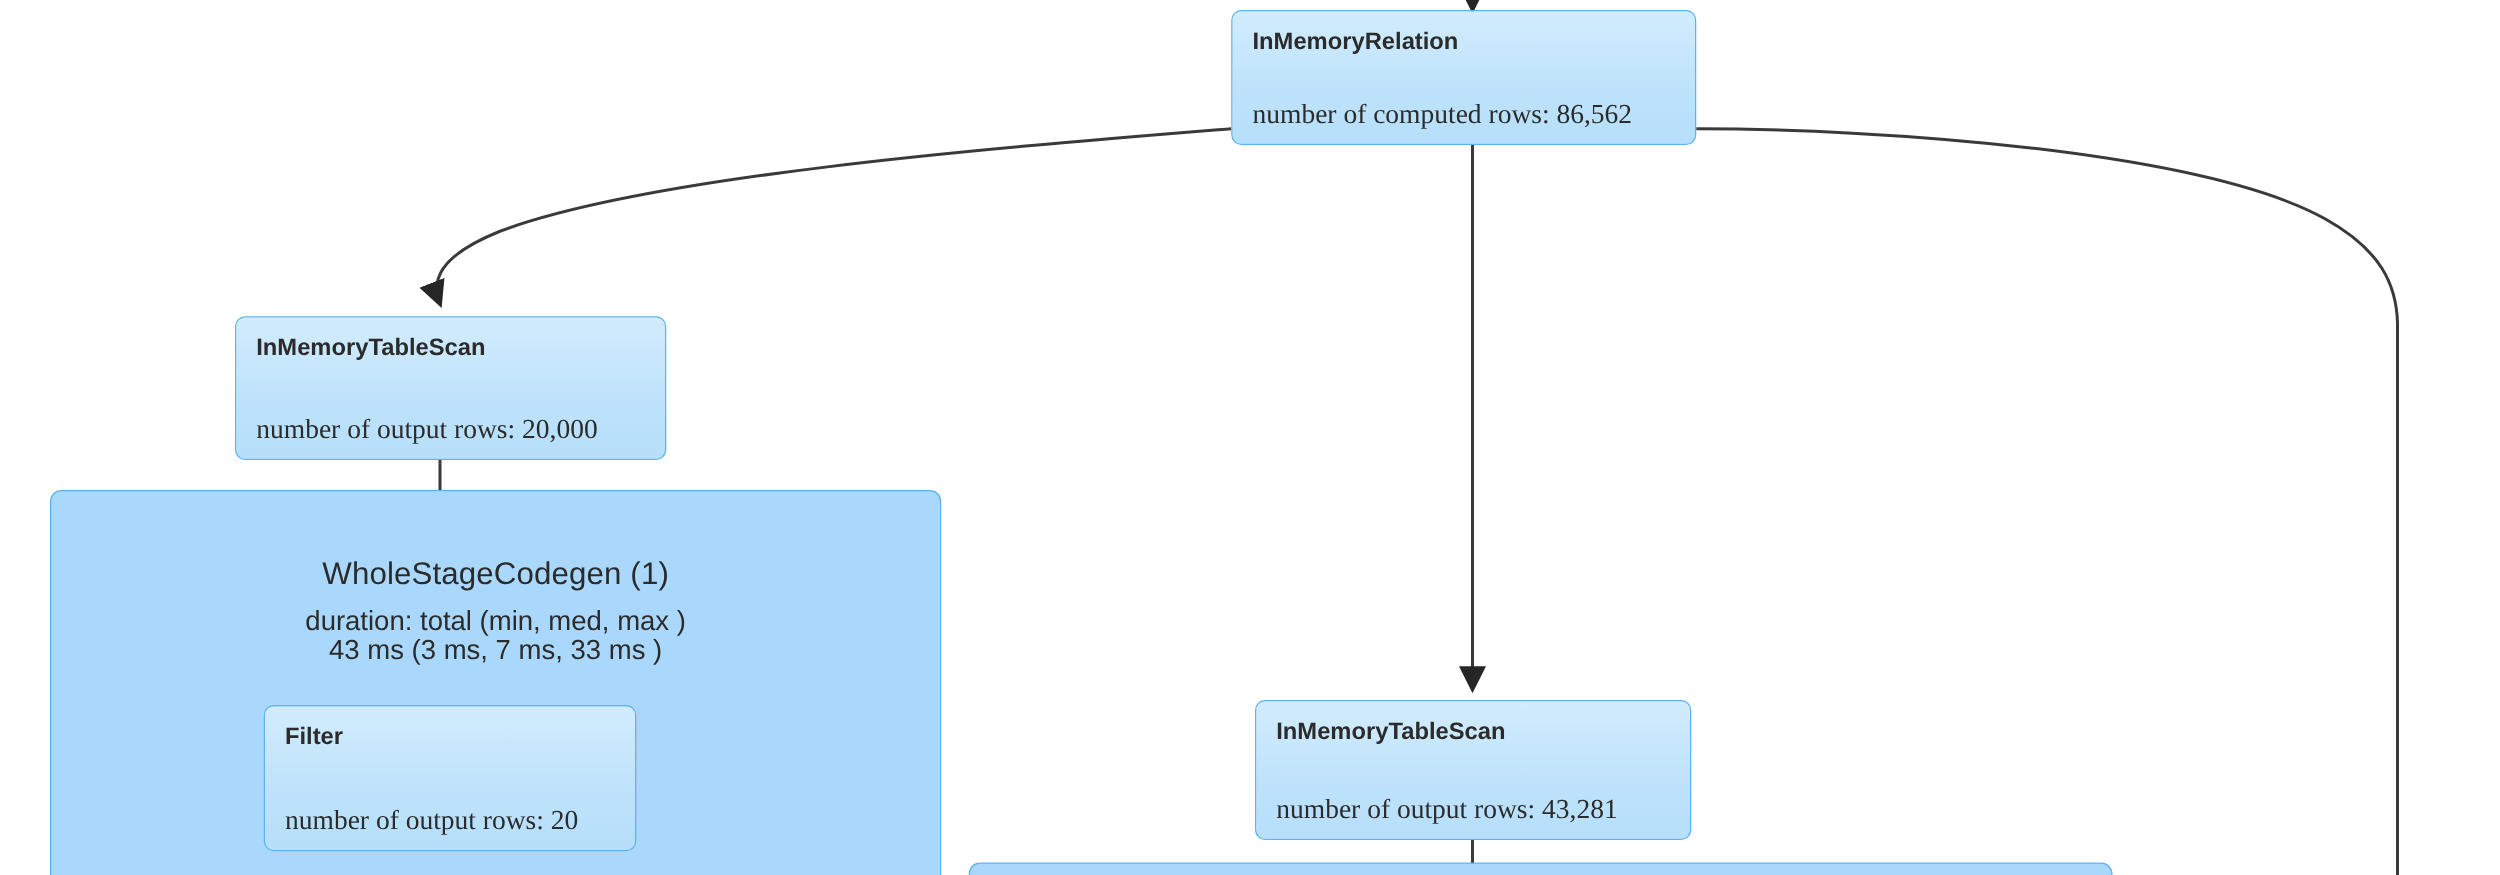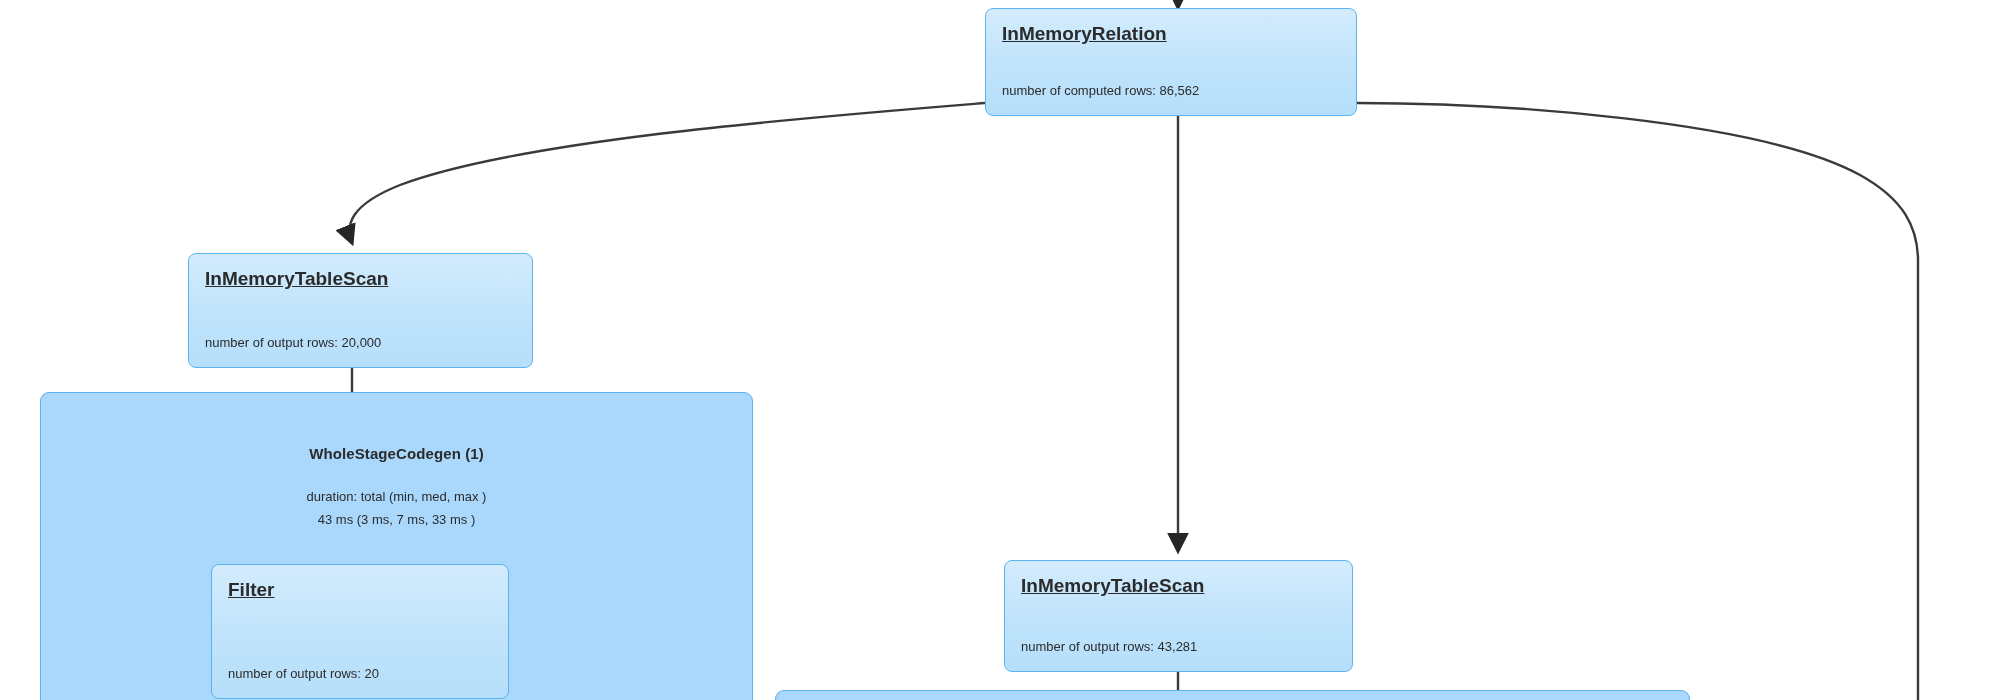--- a/index.html
+++ b/index.html
@@ -36,59 +36,59 @@
     background: #a9d8fc;
     border: 1.4px solid #5cb3f0;
     border-radius: 9px;
     box-sizing: border-box;
   }
   .cluster-label {
     position: absolute;
     width: 100%;
     text-align: center;
     color: #2b2b2b;
-    font-weight: bold;
-    font-size: 15px;
+    font-weight: normal;
+    font-size: 25px;
     letter-spacing: 0.1px;
   }
   .cluster-metrics {
     position: absolute;
     width: 100%;
     text-align: center;
     color: #2b2b2b;
-    font-size: 13px;
+    font-size: 22px;
     line-height: 23px;
     white-space: pre-line;
   }
 
   
   .node {
     position: absolute;
     box-sizing: border-box;
     border: 1.4px solid #5cb3f0;
     border-radius: 8px;
     background: linear-gradient(180deg, #d3ecfd 0%, #bfe3fb 55%, #b6dffb 100%);
     padding: 14px 16px 0 16px;
   }
   .node-title {
     color: #2b2b2b;
     font-weight: bold;
     font-size: 19px;
     line-height: 22px;
     white-space: nowrap;
-    text-decoration: underline;
   }
   .node-metric {
     position: absolute;
     left: 16px;
     bottom: 13px;
     color: #2b2b2b;
-    font-size: 13px;
+    font-size: 22px;
     line-height: 22px;
     white-space: nowrap;
+    font-family: Liberation Serif, serif;
   }
 </style>
 </head>
 <body>
 
 <div id="plan-canvas">
 
   <svg id="edge-layer" viewBox="0 0 2000 700" width="2000" height="700" xmlns="http://www.w3.org/2000/svg">
     <defs>
       <marker id="arrowhead" markerWidth="9" markerHeight="9" refX="7.5" refY="4.5" orient="auto" markerUnits="strokeWidth">
@@ -125,21 +125,21 @@
   <div class="node" style="left:985px; top:8px; width:372px; height:108px;">
     <div class="node-title">InMemoryRelation</div>
     <div class="node-metric">number of computed rows: 86,562</div>
   </div>
 
   <div class="node" style="left:188px; top:253px; width:345px; height:115px;">
     <div class="node-title">InMemoryTableScan</div>
     <div class="node-metric">number of output rows: 20,000</div>
   </div>
 
-  <div class="node" style="left:211px; top:564px; width:298px; height:135px;">
+  <div class="node" style="left:211px; top:564px; width:298px; height:117px;">
     <div class="node-title">Filter</div>
     <div class="node-metric">number of output rows: 20</div>
   </div>
 
   <div class="node" style="left:1004px; top:560px; width:349px; height:112px;">
     <div class="node-title">InMemoryTableScan</div>
     <div class="node-metric">number of output rows: 43,281</div>
   </div>
 
 </div>

